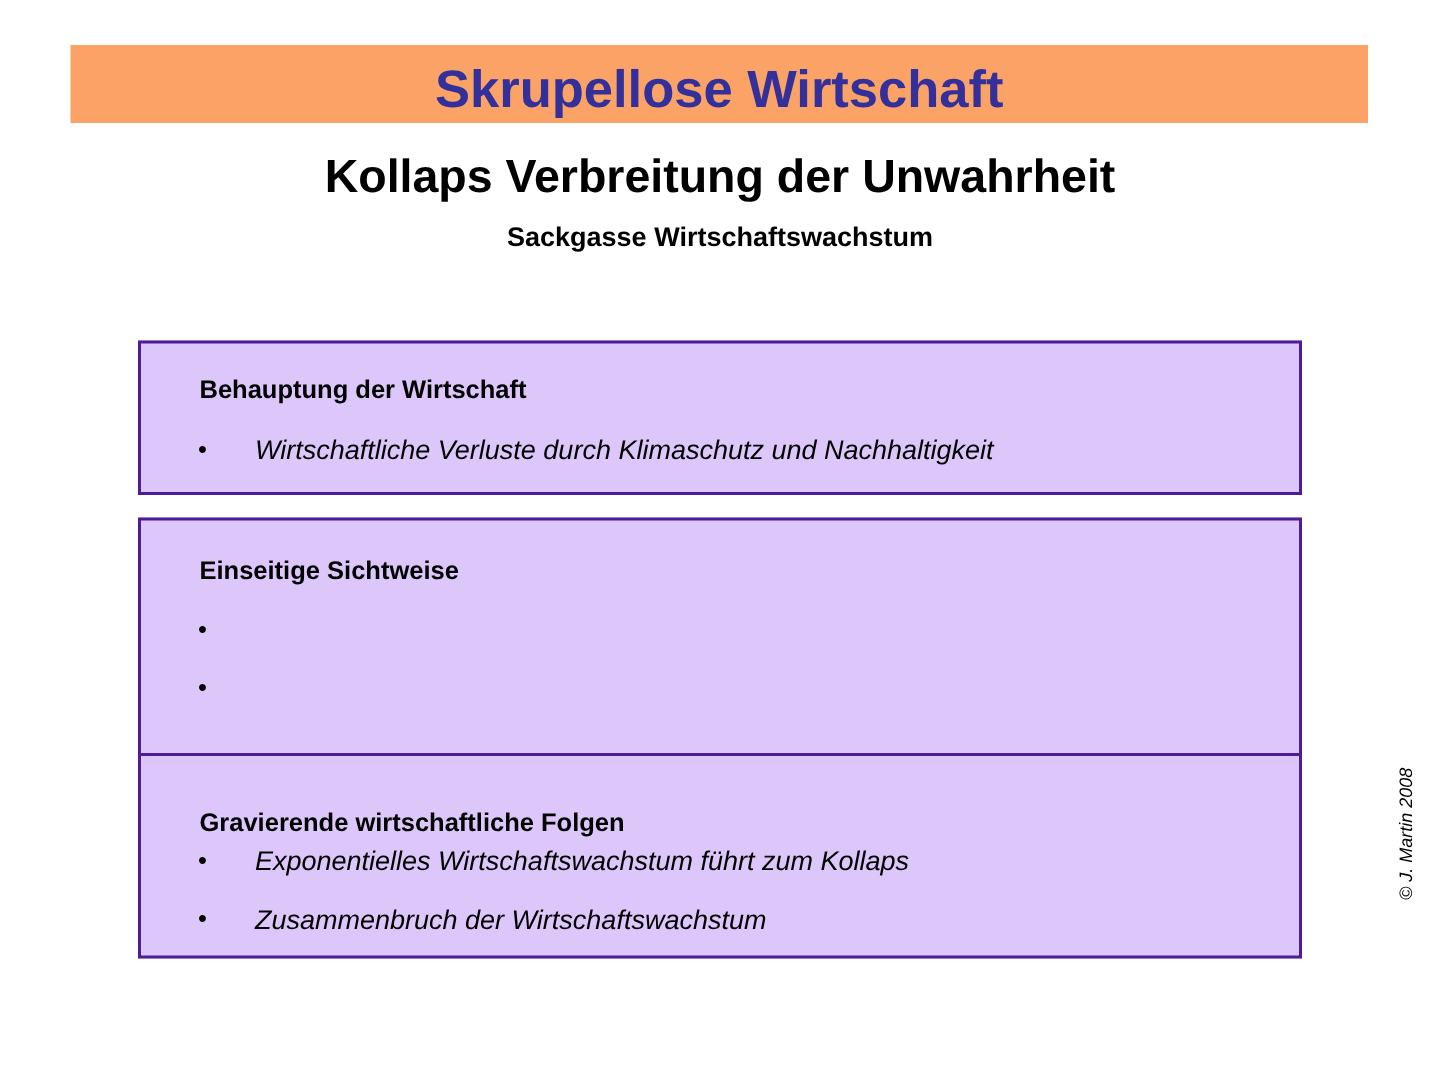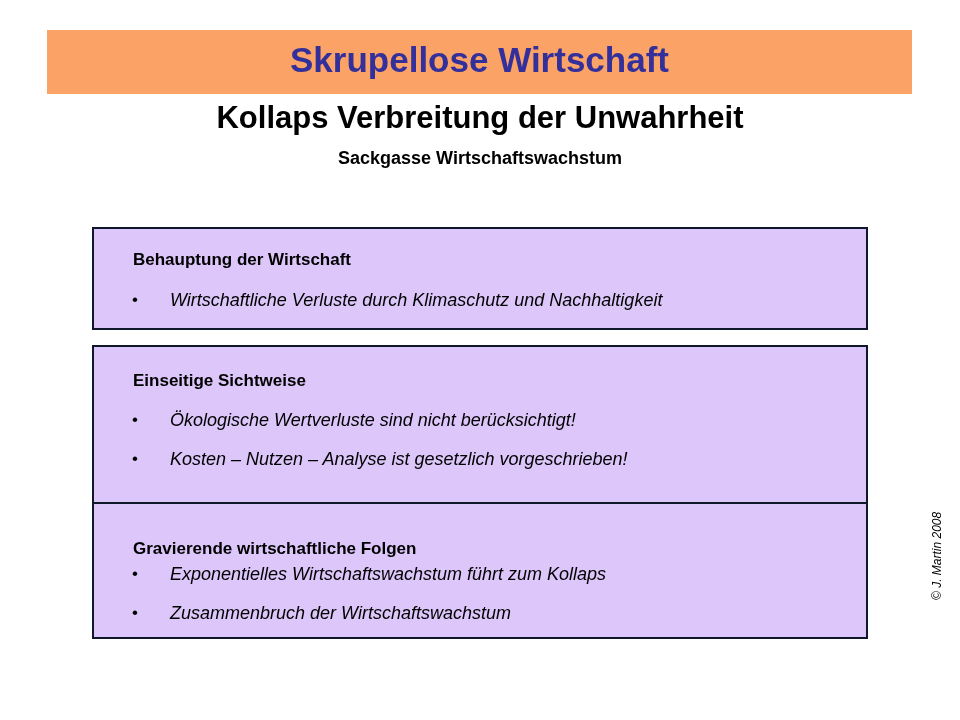--- a/index.html
+++ b/index.html
@@ -14,21 +14,21 @@
     position: relative;
     overflow: hidden;
   }
 
   
   #title-banner {
     position: absolute;
     left: 47px;
     top: 30px;
     width: 865px;
-    height: 64px;
+    height: 52px;
     background: #fba366;
   }
   #title-text {
     position: absolute;
     left: 0;
     top: 0;
     width: 100%;
     height: 60px;
     line-height: 60px;
     text-align: center;
@@ -62,21 +62,21 @@
     color: #000000;
     white-space: nowrap;
   }
 
   
   .content-box {
     position: absolute;
     left: 92px;
     width: 776px;
     background: #ddc6fa;
-    border: 2px solid #0f172a;
+    border: 2px solid #4c1d95;
     box-sizing: border-box;
   }
   #box-1 { top: 227px;  height: 103px; }
   #box-2 { top: 345px;  height: 162px; padding-left: 29px; }
   #box-3 { top: 502px;  height: 137px; }
 
   .box-heading {
     position: absolute;
     left: 39px;
     font-size: 17px;
@@ -152,25 +152,23 @@
     <div class="bullet-row r0">
       <span class="bullet-dot">•</span>
       <span class="bullet-text">Wirtschaftliche Verluste durch Klimaschutz und Nachhaltigkeit</span>
     </div>
   </div>
 
   <div class="content-box" id="box-2">
     <div class="box-heading">Einseitige Sichtweise</div>
     <div class="bullet-row r0">
       <span class="bullet-dot">•</span>
-      <span class="bullet-text">Ökologische Wertverluste sind nicht berücksichtigt!</span>
     </div>
     <div class="bullet-row r1">
       <span class="bullet-dot">•</span>
-      <span class="bullet-text">Kosten – Nutzen – Analyse ist gesetzlich vorgeschrieben!</span>
     </div>
   </div>
 
   <div class="content-box" id="box-3">
     <div class="box-heading">Gravierende wirtschaftliche Folgen</div>
     <div class="bullet-row r0">
       <span class="bullet-dot">•</span>
       <span class="bullet-text">Exponentielles Wirtschaftswachstum führt zum Kollaps</span>
     </div>
     <div class="bullet-row r1">

